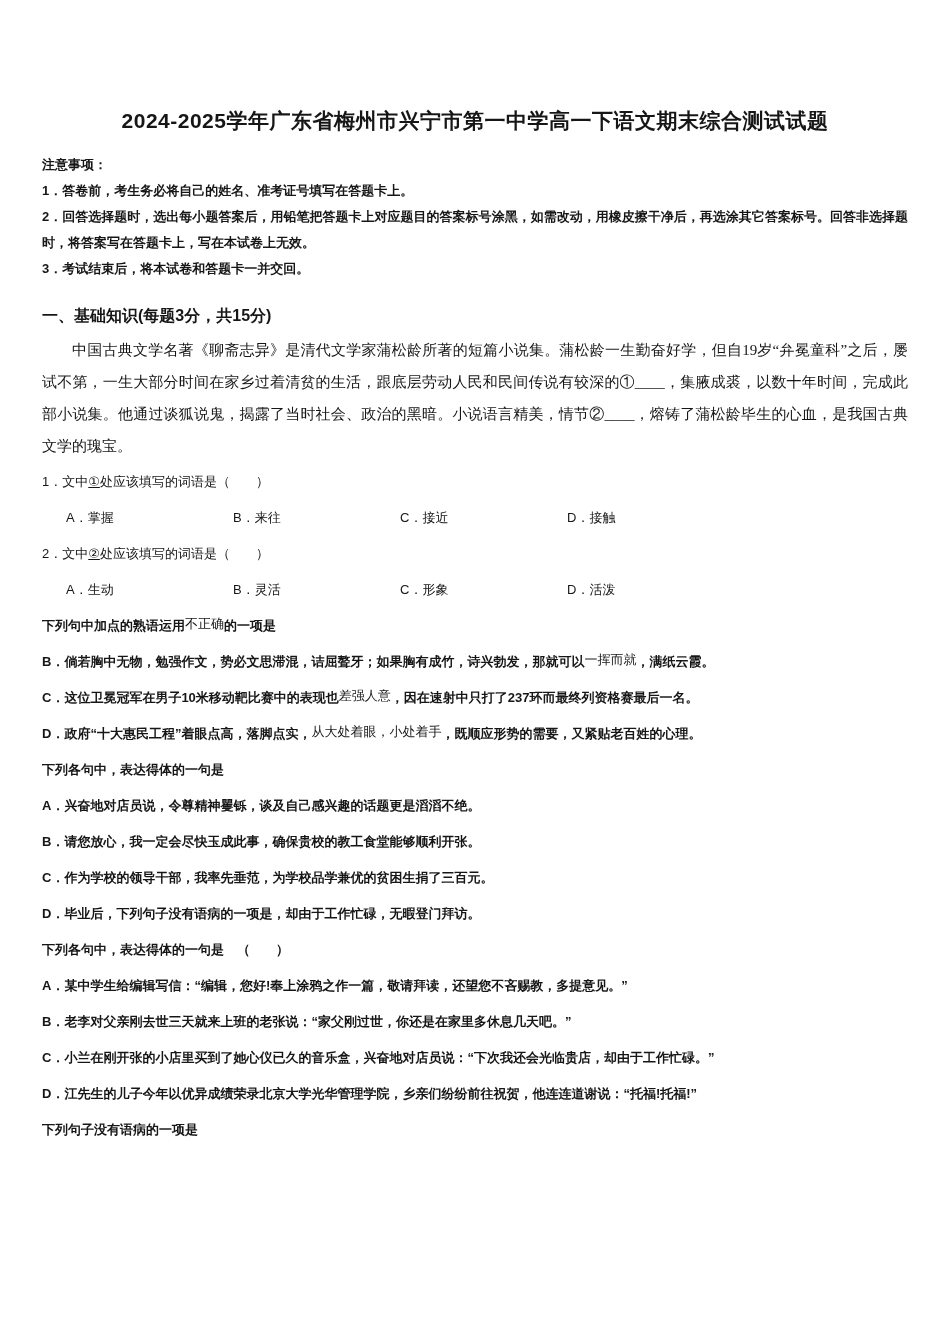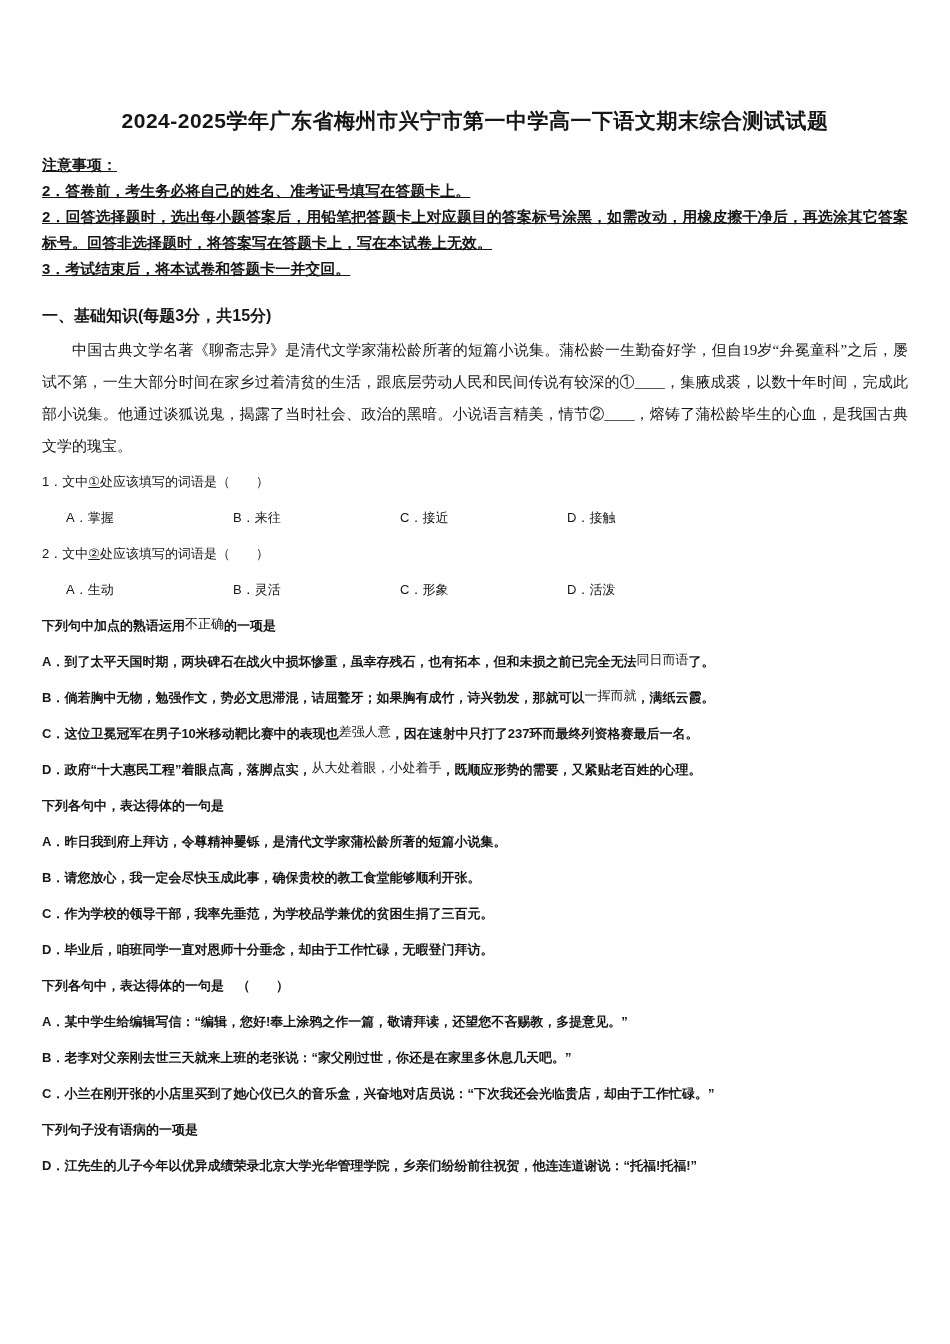--- a/index.html
+++ b/index.html
@@ -17,21 +17,21 @@
   }
   .title {
     margin: 0 0 16px 0;
     text-align: center;
     font-family: "Liberation Sans", "DejaVu Sans", sans-serif;
     font-weight: 700;
     font-size: 21px;
     line-height: 30px;
     letter-spacing: 0.5px;
   }
-  .notice { font-family: "Liberation Sans", "DejaVu Sans", sans-serif; font-weight: 700; font-size: 15px; text-decoration: underline; }
+  .notice { font-family: "Liberation Sans", "DejaVu Sans", sans-serif; font-weight: 700; font-size: 13px; }
   .notice-line { line-height: 26px; }
   .justify { text-align: justify; }
   .section-heading {
     margin-top: 22px;
     font-family: "Liberation Sans", "DejaVu Sans", sans-serif;
     font-weight: 700;
     font-size: 16px;
     line-height: 24px;
   }
   .passage {
@@ -66,21 +66,21 @@
 </style>
 </head>
 <body>
 
 <div class="page">
 
   <h1 class="title">2024-2025学年广东省梅州市兴宁市第一中学高一下语文期末综合测试试题</h1>
 
   <div class="notice">
     <div class="notice-line">注意事项：</div>
-    <div class="notice-line">2．答卷前，考生务必将自己的姓名、准考证号填写在答题卡上。</div>
+    <div class="notice-line">1．答卷前，考生务必将自己的姓名、准考证号填写在答题卡上。</div>
     <div class="notice-line justify">2．回答选择题时，选出每小题答案后，用铅笔把答题卡上对应题目的答案标号涂黑，如需改动，用橡皮擦干净后，再选涂其它答案标号。回答非选择题时，将答案写在答题卡上，写在本试卷上无效。</div>
     <div class="notice-line">3．考试结束后，将本试卷和答题卡一并交回。</div>
   </div>
 
   <div class="section-heading">一、基础知识(每题3分，共15分)</div>
 
   <p class="passage">中国古典文学名著《聊斋志异》是清代文学家蒲松龄所著的短篇小说集。蒲松龄一生勤奋好学，但自19岁“弁冕童科”之后，屡试不第，一生大部分时间在家乡过着清贫的生活，跟底层劳动人民和民间传说有较深的①____，集腋成裘，以数十年时间，完成此部小说集。他通过谈狐说鬼，揭露了当时社会、政治的黑暗。小说语言精美，情节②____，熔铸了蒲松龄毕生的心血，是我国古典文学的瑰宝。</p>
 
   <div class="qa">
 
@@ -94,34 +94,33 @@
 
     <div class="line stem-light">2．文中<span class="u-phrase">②</span>处应该填写的词语是（　　）</div>
     <div class="opt-row opt-light">
       <span class="opt">A．生动</span>
       <span class="opt">B．灵活</span>
       <span class="opt">C．形象</span>
       <span class="opt">D．活泼</span>
     </div>
 
     <div class="line stem-bold">下列句中加点的熟语运用<span class="em-phrase">不正确</span>的一项是</div>
-    <div class="line opt-bold justify">A．到了太平天国时期，两块碑石在战火中损坏惨重，虽幸存残石，也有拓本，但和未损之前已完全无法<span class="em-phrase">同日而语</span>了。</div>
     <div class="line opt-bold justify">B．倘若胸中无物，勉强作文，势必文思滞混，诘屈聱牙；如果胸有成竹，诗兴勃发，那就可以<span class="em-phrase">一挥而就</span>，满纸云霞。</div>
     <div class="line opt-bold justify">C．这位卫冕冠军在男子10米移动靶比赛中的表现也<span class="em-phrase">差强人意</span>，因在速射中只打了237环而最终列资格赛最后一名。</div>
     <div class="line opt-bold justify">D．政府“十大惠民工程”着眼点高，落脚点实，<span class="em-phrase">从大处着眼，小处着手</span>，既顺应形势的需要，又紧贴老百姓的心理。</div>
 
     <div class="line stem-bold">下列各句中，表达得体的一句是</div>
-    <div class="line opt-bold">A．昨日我到府上拜访，令尊精神矍铄，是清代文学家蒲松龄所著的短篇小说集。</div>
+    <div class="line opt-bold">A．兴奋地对店员说，令尊精神矍铄，谈及自己感兴趣的话题更是滔滔不绝。</div>
     <div class="line opt-bold">B．请您放心，我一定会尽快玉成此事，确保贵校的教工食堂能够顺利开张。</div>
     <div class="line opt-bold">C．作为学校的领导干部，我率先垂范，为学校品学兼优的贫困生捐了三百元。</div>
-    <div class="line opt-bold">D．毕业后，咱班同学一直对恩师十分垂念，却由于工作忙碌，无暇登门拜访。</div>
+    <div class="line opt-bold">D．毕业后，下列句子没有语病的一项是，却由于工作忙碌，无暇登门拜访。</div>
 
     <div class="line stem-bold">下列各句中，表达得体的一句是　（　　）</div>
     <div class="line opt-bold justify">A．某中学生给编辑写信：“编辑，您好!奉上涂鸦之作一篇，敬请拜读，还望您不吝赐教，多提意见。”</div>
     <div class="line opt-bold justify">B．老李对父亲刚去世三天就来上班的老张说：“家父刚过世，你还是在家里多休息几天吧。”</div>
     <div class="line opt-bold justify">C．小兰在刚开张的小店里买到了她心仪已久的音乐盒，兴奋地对店员说：“下次我还会光临贵店，却由于工作忙碌。”</div>
+    <div class="line opt-bold justify">D．江先生的儿子今年以优异成绩荣录北京大学光华管理学院，乡亲们纷纷前往祝贺，他连连道谢说：“托福!托福!”</div>
+
     <div class="line stem-bold">下列句子没有语病的一项是</div>
-
-    <div class="line opt-bold justify">D．江先生的儿子今年以优异成绩荣录北京大学光华管理学院，乡亲们纷纷前往祝贺，他连连道谢说：“托福!托福!”</div>
 
   </div>
 
 </div>
 
 </body></html>

